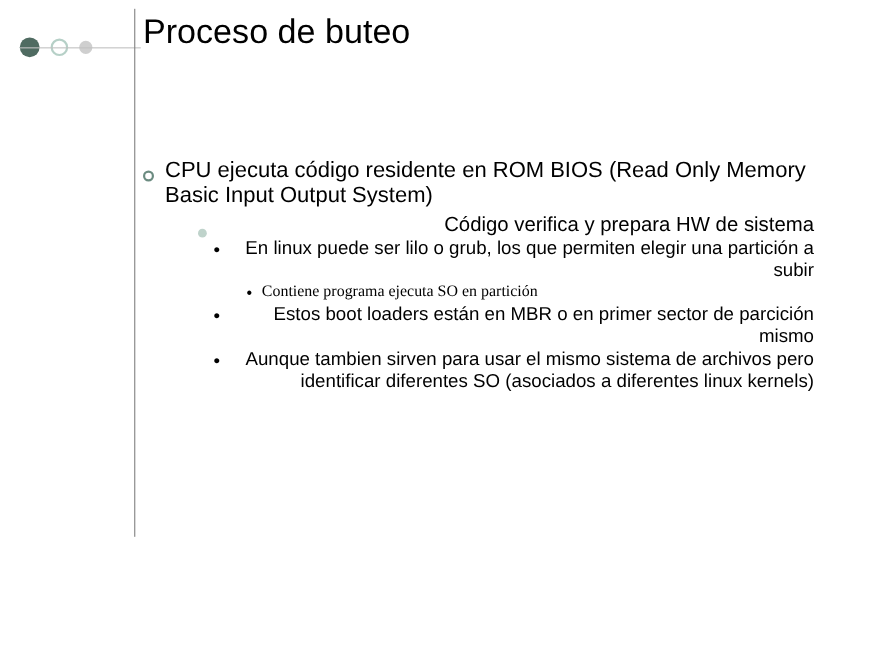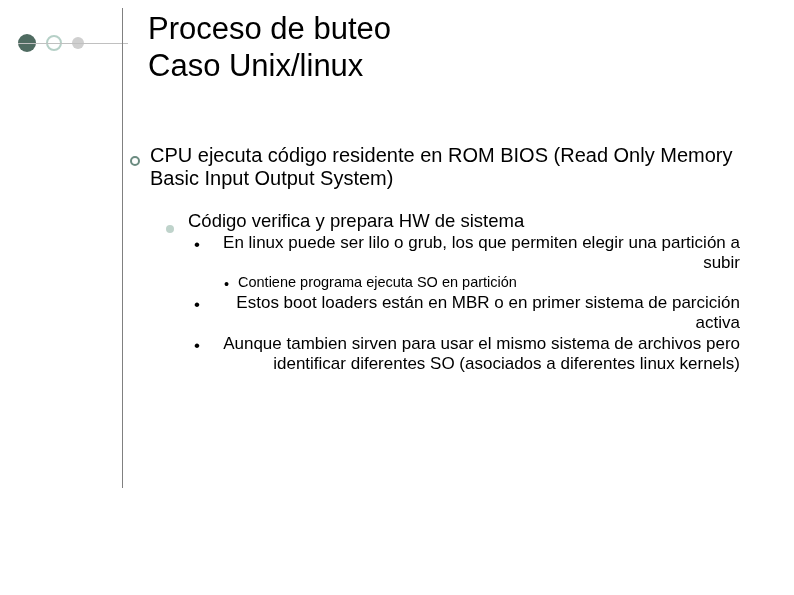--- a/index.html
+++ b/index.html
@@ -38,46 +38,46 @@
     width: 1px;
     height: 480px;
     background: #808080;
   }
   .title {
     position: absolute;
     left: 130px;
     top: 10px;
     font-size: 31px;
     line-height: 1.2;
-    margin-left: 18px;
   }
   .content {
     position: absolute;
     left: 130px;
     top: 144px;
     width: 610px;
     font-size: 20px;
     line-height: 1.15;
   }
-  .lvl1 { display: flex; margin-bottom: 20px; }
+  .lvl1 { display: flex; margin-bottom: 3px; }
   .lvl1 .b { flex: 0 0 20px; }
   .ring {
     display: inline-block;
     width: 10px; height: 10px;
     border: 2px solid #6b8b80;
     border-radius: 50%;
     position: relative;
     top: 4px;
   }
   .lvl1 .t { flex: 1; }
   .lvl2 {
     margin-left: 36px;
     font-size: 18.5px;
     display: flex;
     margin-top: 2px;
+    text-align: right;
   }
   .lvl2 .b { flex: 0 0 22px; }
   .disc {
     display: inline-block;
     width: 8px; height: 8px;
     background: #bfd3cb;
     border-radius: 50%;
     position: relative;
     top: 6px;
   }
@@ -95,37 +95,36 @@
     color: #000;
   }
   .lvl3 .t { flex: 1; text-align: right; }
   .lvl4 {
     margin-left: 94px;
     font-size: 14.5px;
     display: flex;
     margin-top: 2px;
   }
   .lvl4 .b { flex: 0 0 14px; }
-  .lvl4 .t { flex: 1; }
+  .lvl4 .t { flex: 1; font-family: Liberation Serif, serif; }
 </style>
 </head>
 <body>
 
 <div class="decor">
   <div class="hline"></div>
   <div class="dot1"></div>
   <div class="dot2"></div>
   <div class="dot3"></div>
 </div>
 
 <div class="vline"></div>
 
 <div class="title">
   <div>Proceso de buteo</div>
-  <div>Caso Unix/linux</div>
 </div>
 
 <div class="content">
 
   <div class="lvl1">
     <span class="b"><span class="ring"></span></span>
     <span class="t">CPU ejecuta código residente en ROM BIOS (Read Only Memory Basic Input Output System)</span>
   </div>
 
   <div class="lvl2">
@@ -139,21 +138,21 @@
     <span class="t">En linux puede ser lilo o grub, los que permiten elegir una partición a subir</span>
   </div>
 
   <div class="lvl4">
     <span class="b dotb">•</span>
     <span class="t">Contiene programa ejecuta SO en partición</span>
   </div>
 
   <div class="lvl3">
     <span class="b dotb">•</span>
-    <span class="t">Estos boot loaders están en MBR o en primer sistema de parcición activa</span>
+    <span class="t">Estos boot loaders están en MBR o en primer sector de parcición mismo</span>
   </div>
 
 
   <div class="lvl3">
     <span class="b dotb">•</span>
     <span class="t">Aunque tambien sirven para usar el mismo sistema de archivos pero identificar diferentes SO (asociados a diferentes linux kernels)</span>
   </div>
 
 </div>
 

